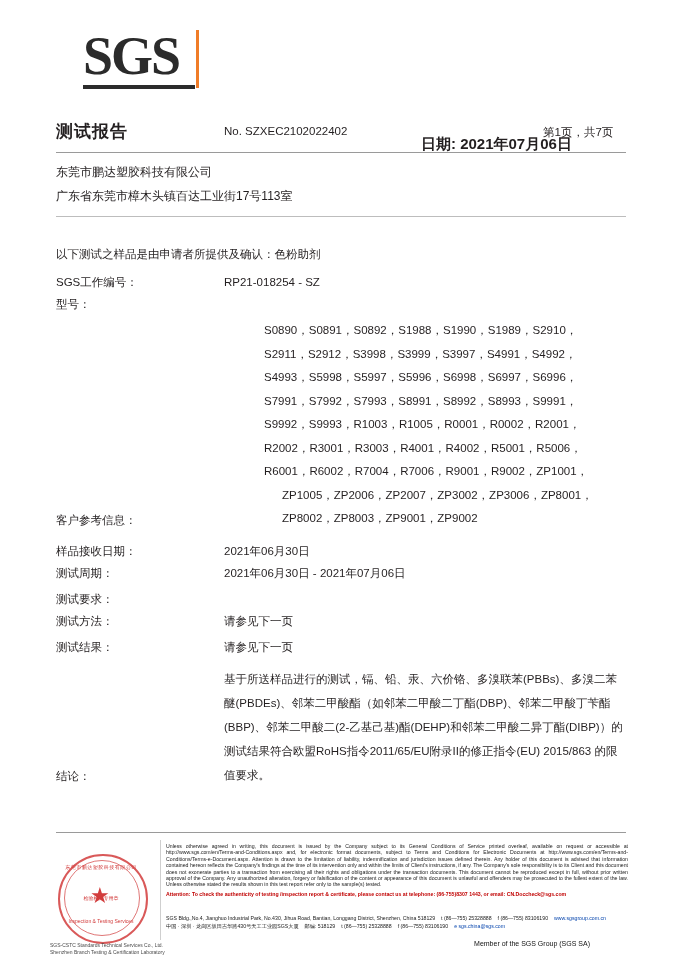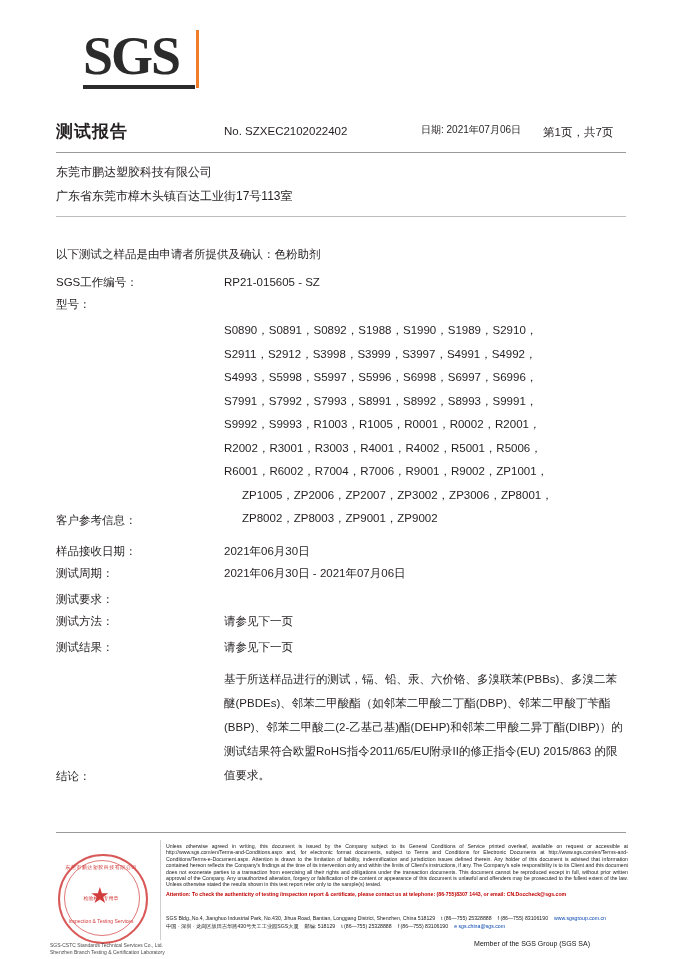--- a/index.html
+++ b/index.html
@@ -76,22 +76,23 @@
   }
   .doc-no {
     position: absolute;
     left: 168px;
     top: 5px;
     font-size: 11.5px;
   }
   .doc-date {
     position: absolute;
     left: 365px;
-    top: 3px;
-    font-size: 10px;
+    top: 15px;
+    font-size: 15px;
+    font-weight: bold;
   }
   .doc-page {
     position: absolute;
     left: 487px;
     top: 5px;
     font-size: 11.5px;
   }
   .title-rule {
     position: absolute;
     left: 56px;
@@ -146,20 +147,21 @@
     line-height: 22px;
     white-space: nowrap;
   }
   .field-value {
     flex: 1 1 auto;
     line-height: 22px;
   }
   .ref-lines .ref-line {
     line-height: 23.5px;
     white-space: nowrap;
+    margin-left: 40px;
   }
   .ref-indent {
     padding-left: 18px;
   }
   .spacer-sm { height: 9px; }
   .spacer-xs { height: 4px; }
 
   .conclusion-text {
     line-height: 24px;
     max-width: 400px;
@@ -323,21 +325,21 @@
     <div>广东省东莞市樟木头镇百达工业街17号113室</div>
   </div>
   <div class="top-rule2"></div>
 
   <div class="sample-stmt">以下测试之样品是由申请者所提供及确认：色粉助剂</div>
 
   <div class="fields">
 
     <div class="field-row">
       <div class="field-label">SGS工作编号：</div>
-      <div class="field-value">RP21-015605 - SZ</div>
+      <div class="field-value">RP21-018254 - SZ</div>
     </div>
 
     <div class="field-row">
       <div class="field-label">型号：</div>
     </div>
 
     <div class="spacer-xs"></div>
 
     <div class="field-row">
       <div class="field-label">客户参考信息：</div>

